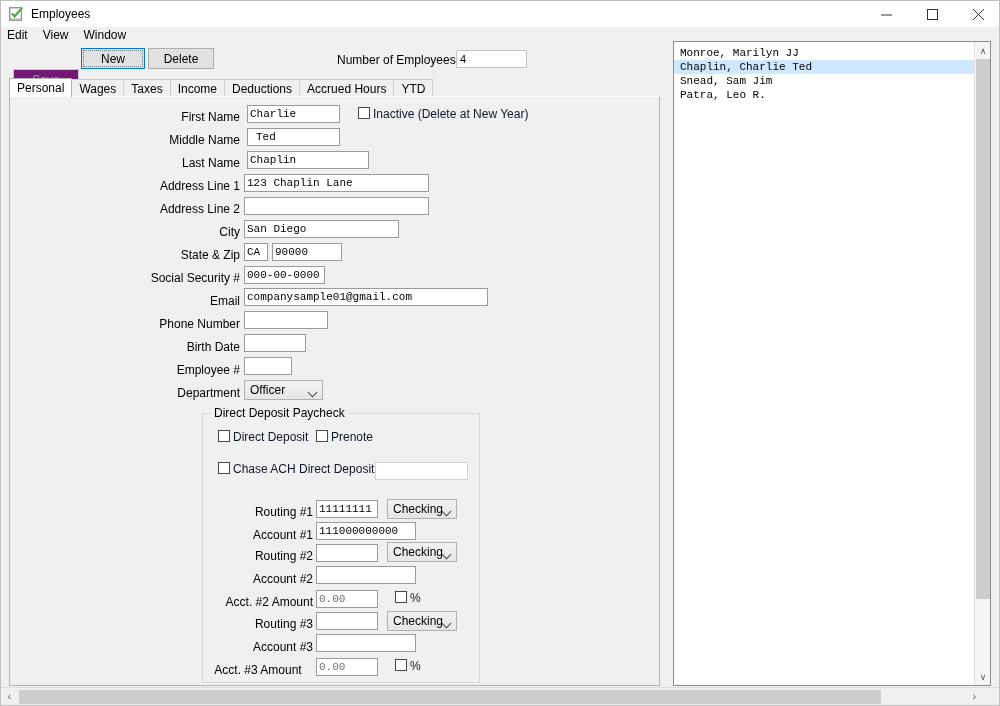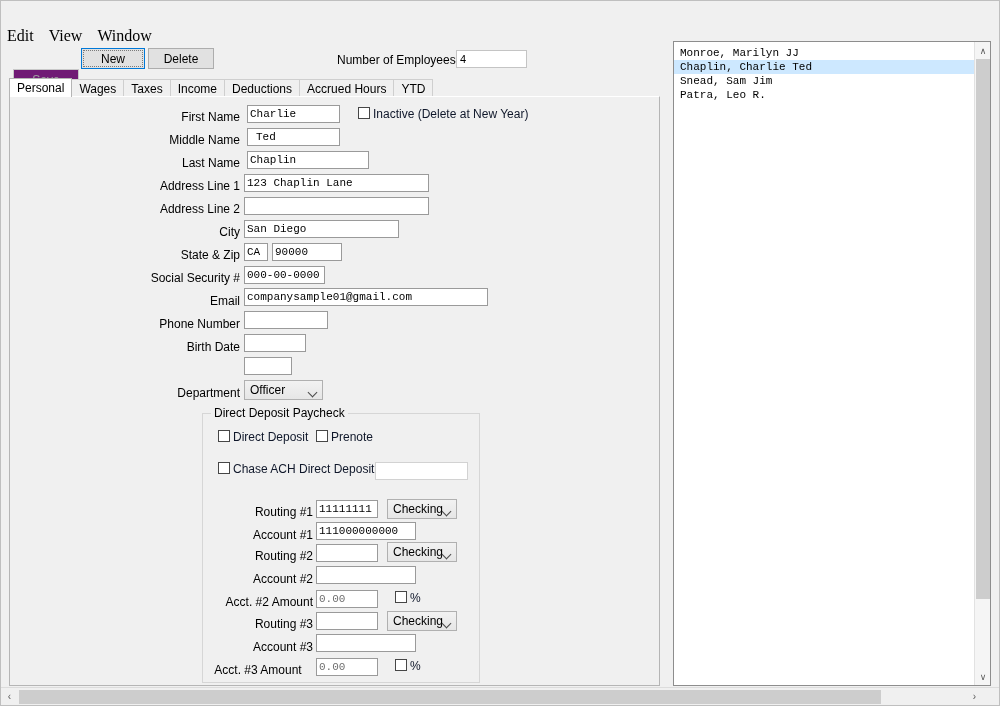--- a/index.html
+++ b/index.html
@@ -59,23 +59,23 @@
 
   
   .menubar {
     position: absolute; left: 0; top: 26px;
     width: 1000px; height: 17px;
     background: #f0f0f0;
     display: flex; align-items: center;
     padding-left: 6px;
   }
   .menuitem {
-    font-size: 16px; color: #000;
+    font-size: 12px; color: #000;
     padding: 0 7px 0 0; margin-right: 8px;
-    line-height: 17px; white-space: nowrap; font-family: Liberation Serif, serif;
+    line-height: 17px; white-space: nowrap;
   }
 
   
   .toolbar {
     position: absolute; left: 0; top: 43px;
     width: 1000px; height: 32px;
     background: #f0f0f0;
   }
   .btn {
     position: absolute; top: 4px;
@@ -286,20 +286,48 @@
     position: absolute; right: 0; top: 0;
     width: 16px; height: 17px;
     background: #f0f0f0;
   }
 </style>
 </head>
 <body>
 
 <div class="app">
 
+  <div class="titlebar">
+    <div class="title-icon">
+      <div class="doc"></div>
+      <svg class="check" width="16" height="16" viewBox="0 0 16 16">
+        <rect x="1" y="2" width="12" height="12" fill="#ffffff" stroke="#8a8a8a" stroke-width="1"></rect>
+        <path d="M3 8 L6 11 L14 2" stroke="#55a845" stroke-width="2.4" fill="none"></path>
+      </svg>
+    </div>
+    <div class="title-text">Employees</div>
+    <div class="winbtns">
+      <div class="winbtn">
+        <svg width="11" height="11" viewBox="0 0 11 11">
+            <line x1="0" y1="6" x2="11" y2="6" stroke="#333" stroke-width="1"></line>
+          </svg>
+      </div>
+      <div class="winbtn">
+        <svg width="11" height="11" viewBox="0 0 11 11">
+            <rect x="0.5" y="0.5" width="10" height="10" fill="none" stroke="#333" stroke-width="1"></rect>
+          </svg>
+      </div>
+      <div class="winbtn">
+        <svg width="11" height="11" viewBox="0 0 11 11">
+            <line x1="0" y1="0" x2="11" y2="11" stroke="#333" stroke-width="1"></line>
+            <line x1="11" y1="0" x2="0" y2="11" stroke="#333" stroke-width="1"></line>
+          </svg>
+      </div>
+    </div>
+  </div>
 
   <div class="menubar">
     <div class="menuitem">Edit</div>
     <div class="menuitem">View</div>
     <div class="menuitem">Window</div>
   </div>
 
   <div class="toolbar">
     <div class="btn disabled" id="save-btn">Save</div>
     <div class="btn focus" id="new-btn">
@@ -355,20 +383,21 @@
 
     <div class="lbl" style="left:60px; top:195px; width:170px;">Email</div>
     <div class="inp" style="left:234px; top:191px; width:244px;">companysample01@gmail.com</div>
 
     <div class="lbl" style="left:60px; top:218px; width:170px;">Phone Number</div>
     <div class="inp" style="left:234px; top:214px; width:84px;"></div>
 
     <div class="lbl" style="left:60px; top:241px; width:170px;">Birth Date</div>
     <div class="inp" style="left:234px; top:237px; width:62px;"></div>
 
+    <div class="lbl" style="left:60px; top:264px; width:170px;">Employee #</div>
     <div class="inp" style="left:234px; top:260px; width:48px;"></div>
 
     <div class="lbl" style="left:60px; top:287px; width:170px;">Department</div>
     <div class="sel" style="left:234px; top:283px; width:79px;">Officer</div>
 
     <div class="groupbox">
       <div class="gb-title">Direct Deposit Paycheck</div>
 
       <div class="chk" style="left:15px; top:16px;">
         <span class="box"></span>

